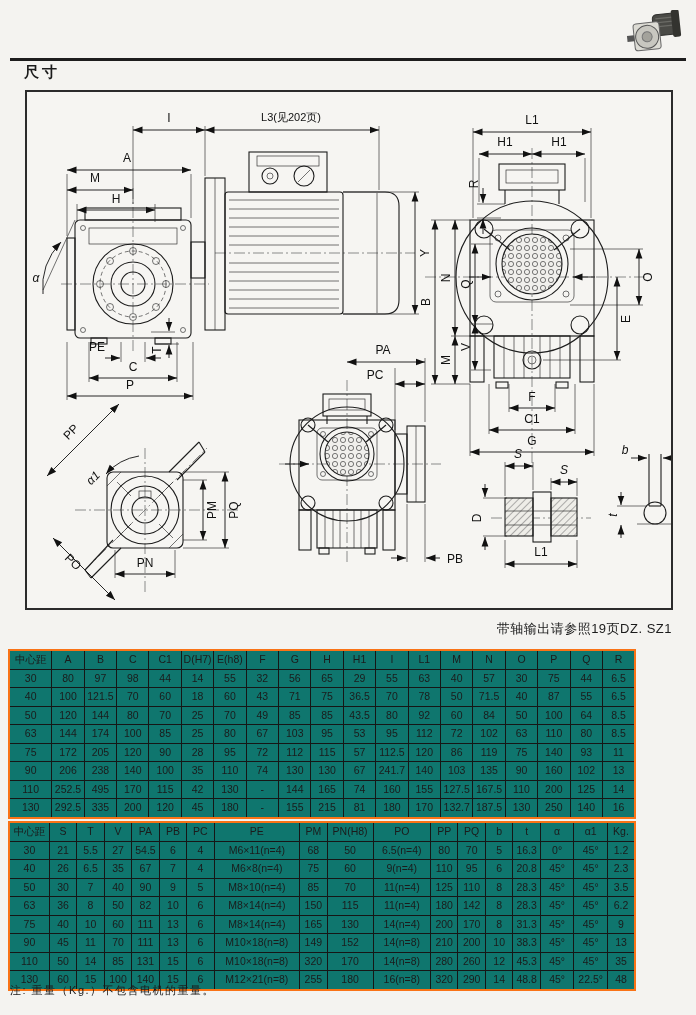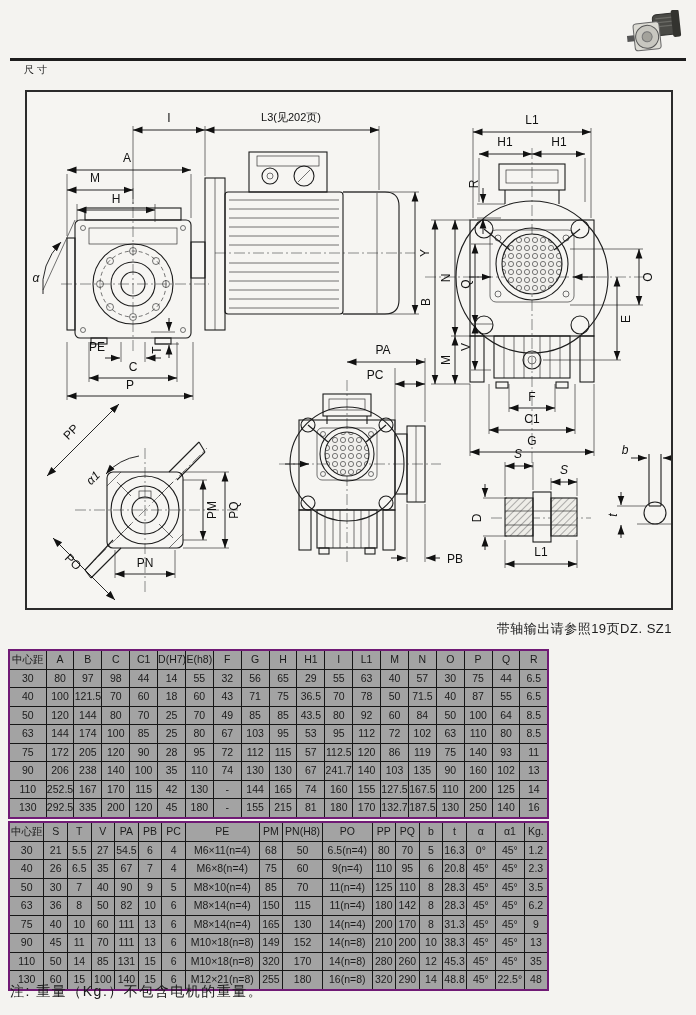--- a/index.html
+++ b/index.html
@@ -1,26 +1,26 @@
 <!DOCTYPE html>
 <html><head>
 <meta charset="utf-8">
 <style>
   html,body{margin:0;padding:0}
   body{width:696px;height:1015px;position:relative;background:#f4f3f0;
        font-family:"Liberation Sans",sans-serif;color:#1b1b1b;overflow:hidden}
   .rule{position:absolute;left:10px;right:10px;top:58px;height:2.5px;background:#1d1d1d}
-  .sec{position:absolute;left:24px;top:63px;font-size:10px;font-weight:normal;letter-spacing:3px}
+  .sec{position:absolute;left:24px;top:63px;font-size:15px;font-weight:bold;letter-spacing:3px}
   .thumb{position:absolute;left:626px;top:10px}
   .dbox{position:absolute;left:25px;top:90px;width:644px;height:516px;
         border:2px solid #2b2b2b;background:#f6f5f2}
   .note1{position:absolute;right:24px;top:620px;font-size:13px;letter-spacing:.5px}
-  .note2{position:absolute;left:10px;top:983px;font-size:14px;letter-spacing:1.5px}
-  table.tbl{position:absolute;left:8px;width:541px;border-collapse:collapse;
-            table-layout:fixed;background:#a3a3a3;border:2px solid #701a75}
+  .note2{position:absolute;left:10px;top:983px;font-size:11px;letter-spacing:1.5px}
+  table.tbl{position:absolute;left:8px;width:628px;border-collapse:collapse;
+            table-layout:fixed;background:#0f766e;border:2px solid #f97316}
   #t1{top:649px}
   #t2{top:821px}
   .tbl th,.tbl td{border:1px solid #161616;font-size:10.5px;font-weight:normal;
             text-align:center;padding:1px 0;height:15.5px;line-height:13px;
             white-space:nowrap;overflow:hidden}
   #t1 th:first-child{width:6.6%}
   #t2 th:first-child{width:6.2%}
   #t2 th:nth-child(8){width:13.5%}
   #t2 th:nth-child(10){width:7.2%}
   #t2 th:nth-child(11){width:9%}
@@ -547,21 +547,21 @@
         <td>103</td>
         <td>135</td>
         <td>90</td>
         <td>160</td>
         <td>102</td>
         <td>13</td>
       </tr>
       <tr>
         <td>110</td>
         <td>252.5</td>
-        <td>167</td>
+        <td>495</td>
         <td>170</td>
         <td>115</td>
         <td>42</td>
         <td>130</td>
         <td>-</td>
         <td>144</td>
         <td>165</td>
         <td>74</td>
         <td>160</td>
         <td>155</td>

